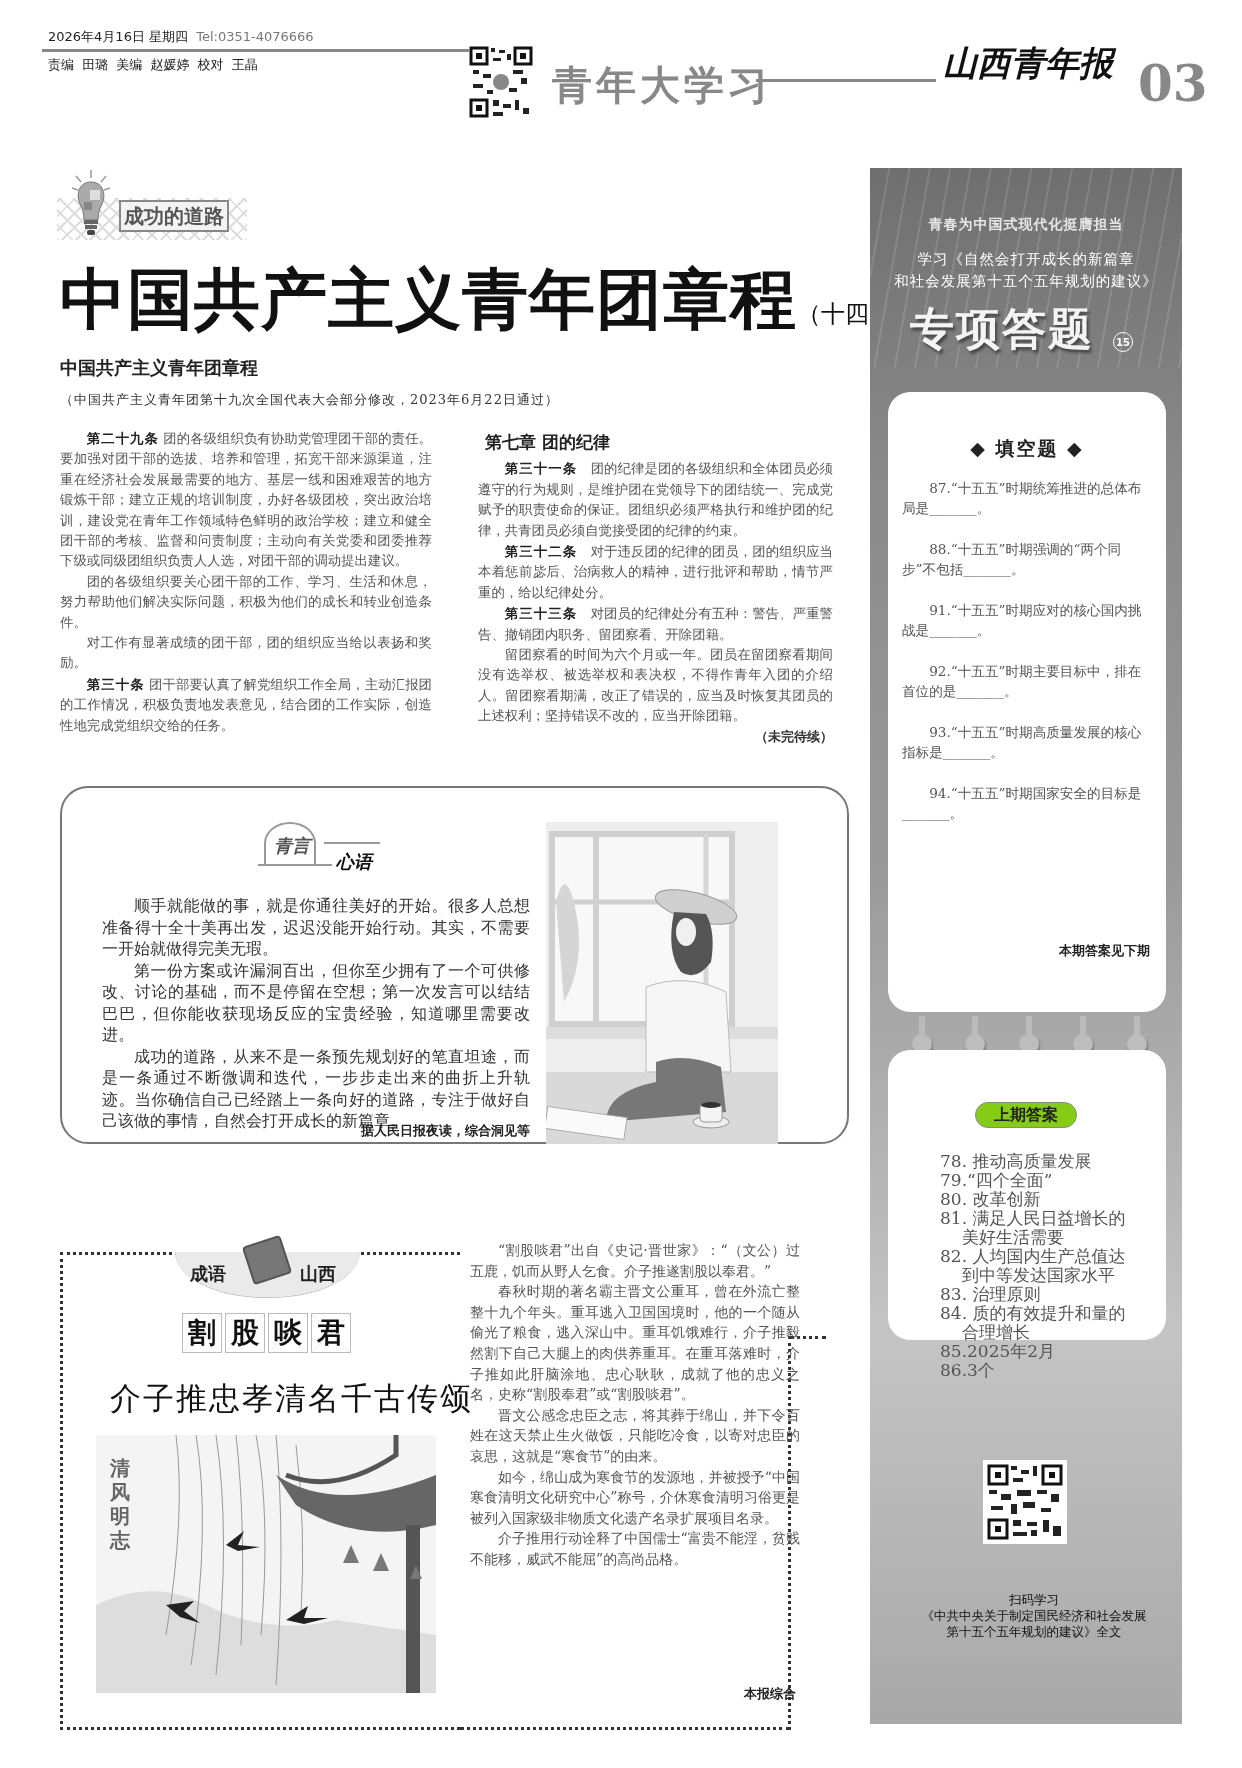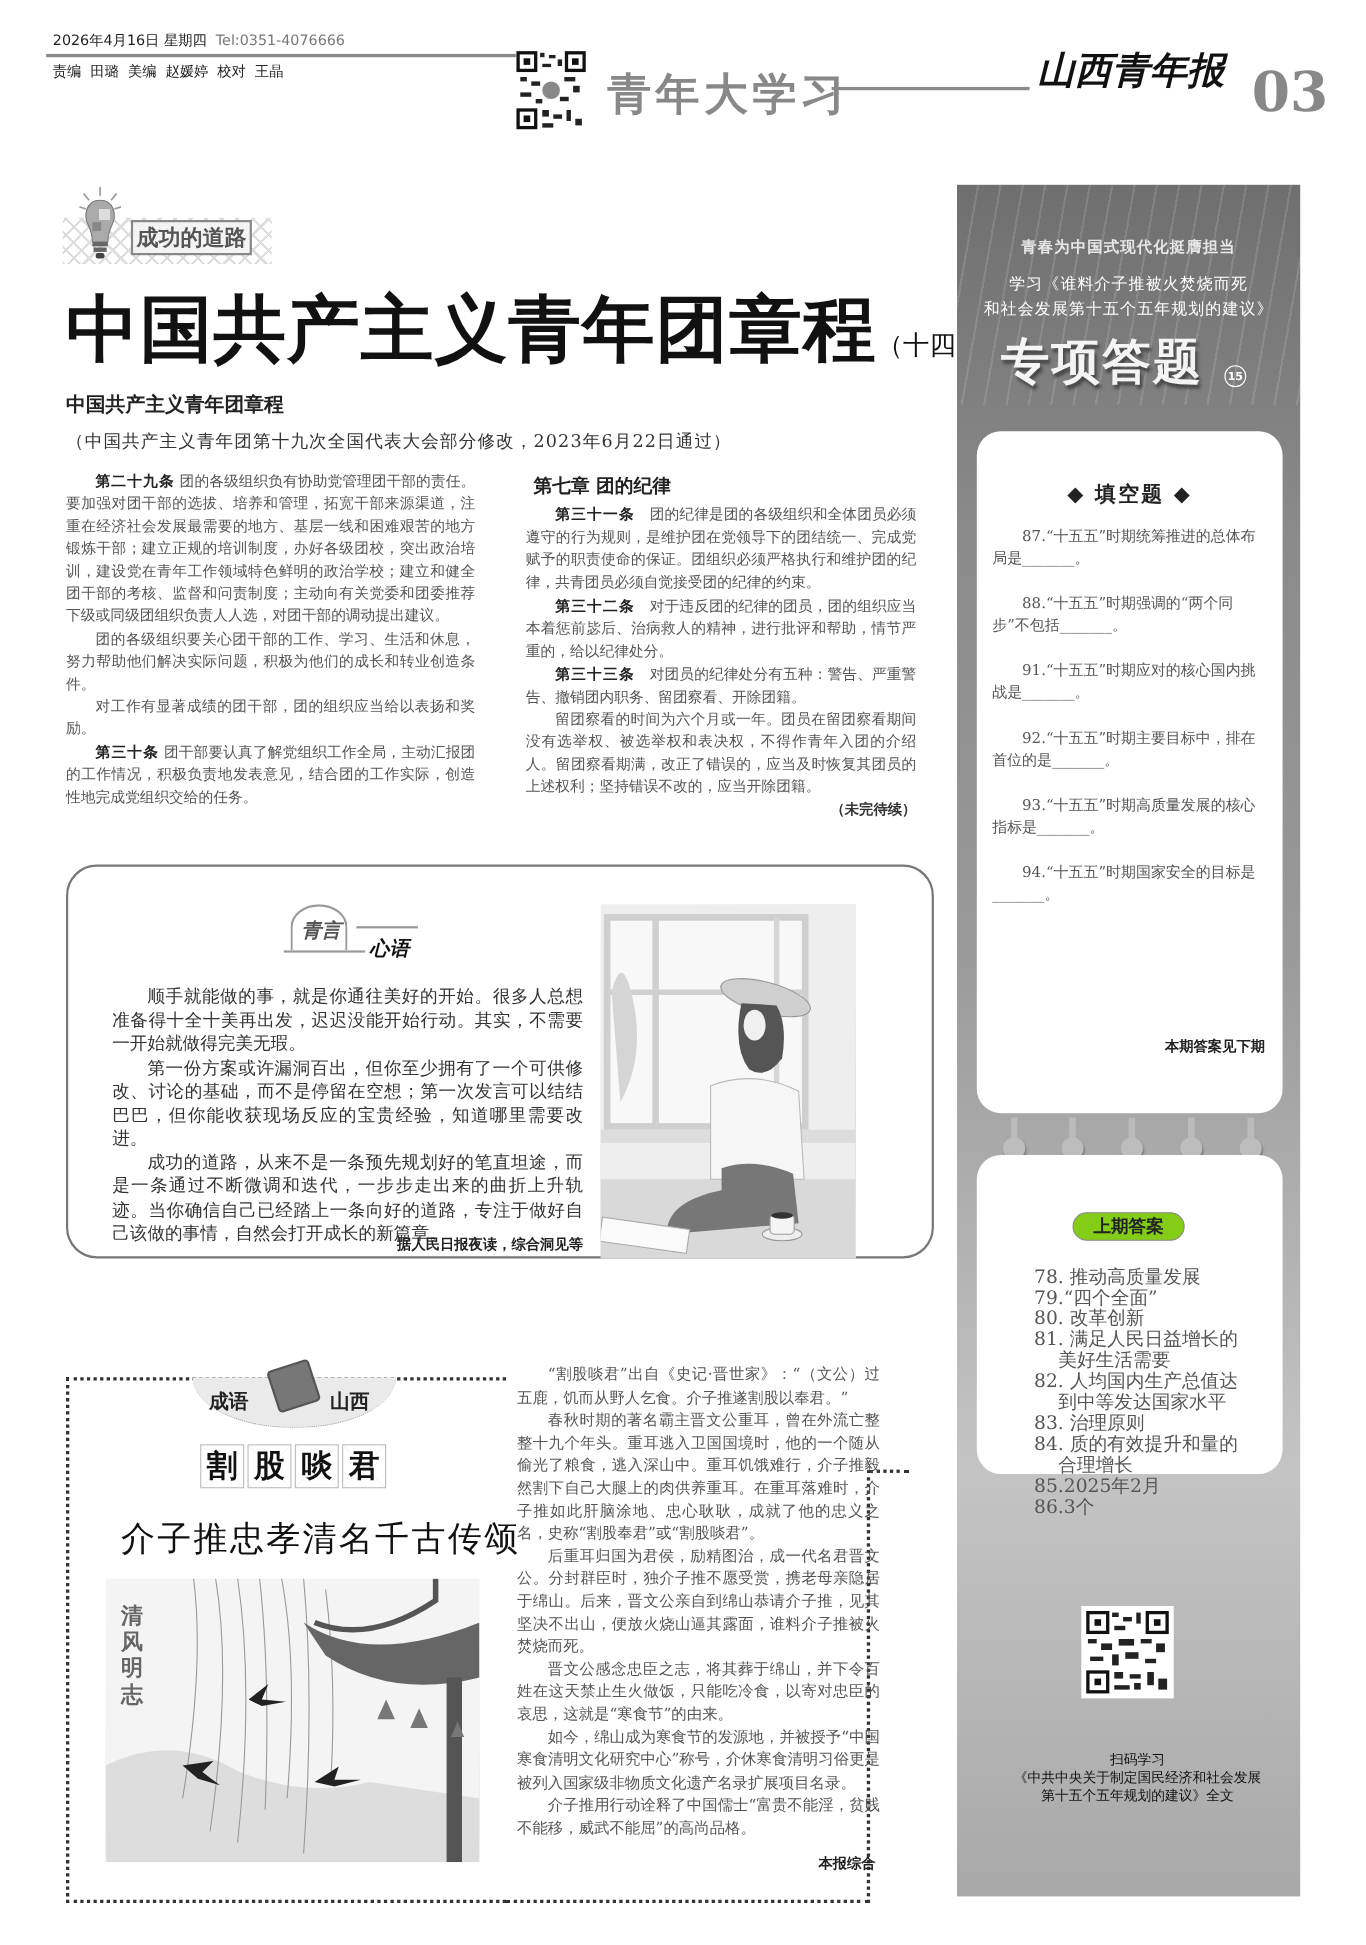--- a/index.html
+++ b/index.html
@@ -18,21 +18,21 @@
   .hdr-page { left: 1138px; top: 54px; font-size: 50px; font-weight: bold; color: #888; font-family: "DejaVu Serif", serif; }
 
   
   .badge-wrap { left: 57px; top: 198px; width: 190px; height: 42px; background-image: repeating-linear-gradient(45deg, #ddd 0 2px, transparent 2px 10px), repeating-linear-gradient(-45deg, #ddd 0 2px, transparent 2px 10px); }
   .bulb { left: 72px; top: 170px; width: 38px; height: 70px; }
   .badge-label { left: 119px; top: 200px; width: 110px; height: 32px; border: 2px solid #888; background: #f3f3f3; font-family: "DejaVu Sans", sans-serif; font-weight: bold; font-size: 20px; color: #555; display: flex; align-items: center; justify-content: center; }
 
   .main-title { left: 60px; top: 255px; font-size: 66px; font-weight: 900; color: #111; white-space: nowrap; letter-spacing: 1px; font-family: "DejaVu Serif", serif; }
   .main-title .part { font-size: 24px; font-weight: normal; letter-spacing: 0; }
   .sub-title { left: 60px; top: 356px; font-family: "DejaVu Sans", sans-serif; font-size: 18px; font-weight: bold; color: #222; }
-  .sub-note { left: 60px; top: 391px; font-size: 16px; color: #333; letter-spacing: 1px; white-space: nowrap; }
+  .sub-note { left: 60px; top: 391px; font-size: 13px; color: #333; letter-spacing: 1px; white-space: nowrap; }
 
   .body-col { font-size: 13.4px; line-height: 20.4px; color: #555; text-align: justify; }
   .body-col p { text-indent: 2em; }
   .body-col b { color: #222; font-weight: bold; letter-spacing: 1px; }
   .col1 { left: 60px; top: 428px; width: 372px; }
   .col2 { left: 478px; top: 432px; width: 355px; }
   .chapter-title { font-size: 17px; font-weight: bold; color: #222; margin: 0 0 6px 0; text-indent: 0 !important; padding-left: 7px; }
   .cont { text-align: right; font-family: "DejaVu Sans", sans-serif; font-weight: bold; color: #333; font-size: 13px; text-indent: 0 !important; }
 
   
@@ -245,32 +245,31 @@
         <path d="M130 110 l18 -14 l-6 14 l22 2 l-22 4 Z"></path>
         <path d="M70 170 l28 -4 l-10 10 l16 12 l-20 -6 Z"></path>
         <path d="M190 185 l22 -14 l-4 12 l24 0 l-24 6 Z"></path>
       </g>
   </svg>
 </div>
 <div class="abs idiom-img-text">清风明志</div>
 <div class="abs story-text">
   <p>“割股啖君”出自《史记·晋世家》：“（文公）过五鹿，饥而从野人乞食。介子推遂割股以奉君。”</p>
   <p>春秋时期的著名霸主晋文公重耳，曾在外流亡整整十九个年头。重耳逃入卫国国境时，他的一个随从偷光了粮食，逃入深山中。重耳饥饿难行，介子推毅然割下自己大腿上的肉供养重耳。在重耳落难时，介子推如此肝脑涂地、忠心耿耿，成就了他的忠义之名，史称“割股奉君”或“割股啖君”。</p>
-  <p>后重耳归国为君侯，励精图治，成一代名君晋文公。分封群臣时，独介子推不愿受赏，携老母亲隐居于绵山。后来，晋文公亲自到绵山恭请介子推，见其坚决不出山，便放火烧山逼其露面，谁料介子推被火焚烧而死。</p>
   <p>晋文公感念忠臣之志，将其葬于绵山，并下令百姓在这天禁止生火做饭，只能吃冷食，以寄对忠臣的哀思，这就是“寒食节”的由来。</p>
   <p>如今，绵山成为寒食节的发源地，并被授予“中国寒食清明文化研究中心”称号，介休寒食清明习俗更是被列入国家级非物质文化遗产名录扩展项目名录。</p>
   <p>介子推用行动诠释了中国儒士“富贵不能淫，贫贱不能移，威武不能屈”的高尚品格。</p>
 </div>
 <div class="abs story-source">本报综合</div>
 
 <div class="abs sidebar"></div>
 <div class="abs sb-rays"></div>
 <div class="abs sb-slogan">青春为中国式现代化挺膺担当</div>
 <div class="abs sb-study">
-  <div>学习《谁料介子推被火焚烧而死</div>
+  <div>学习《自然会打开成长的新篇章</div>
   <div>和社会发展第十五个五年规划的建议》</div>
 </div>
 <div class="abs sb-title">专项答题</div>
 <div class="abs sb-issue">15</div>
 
 <div class="abs q-card"></div>
 <div class="abs q-heading">◆  填空题  ◆</div>
 <div class="abs q-list">
   <div class="q-item">87.“十五五”时期统筹推进的总体布局是_______。</div>
   <div class="q-item">88.“十五五”时期强调的“两个同步”不包括_______。</div>

